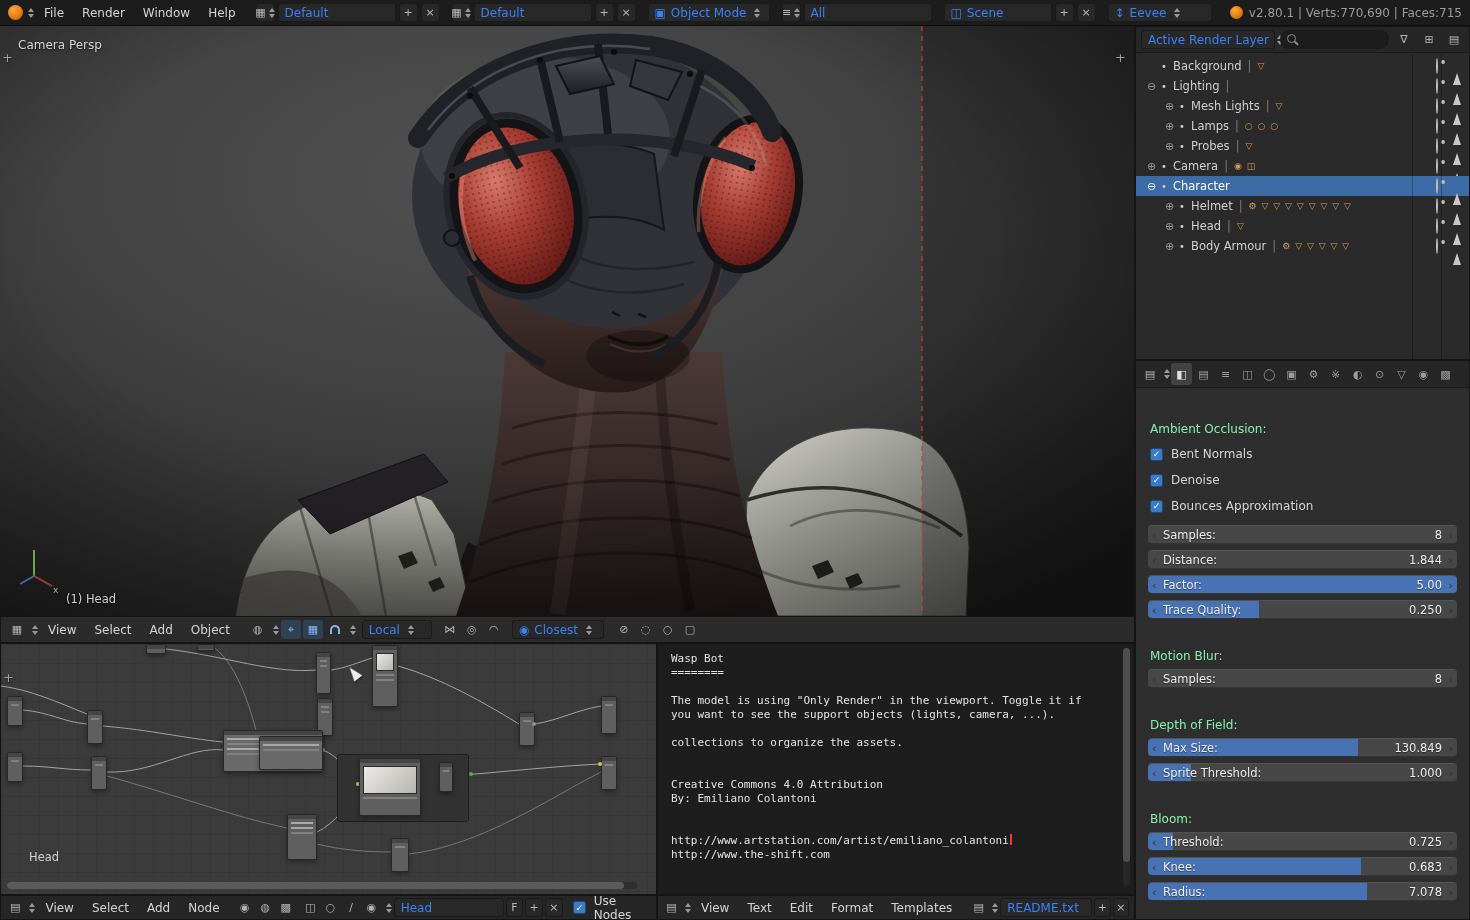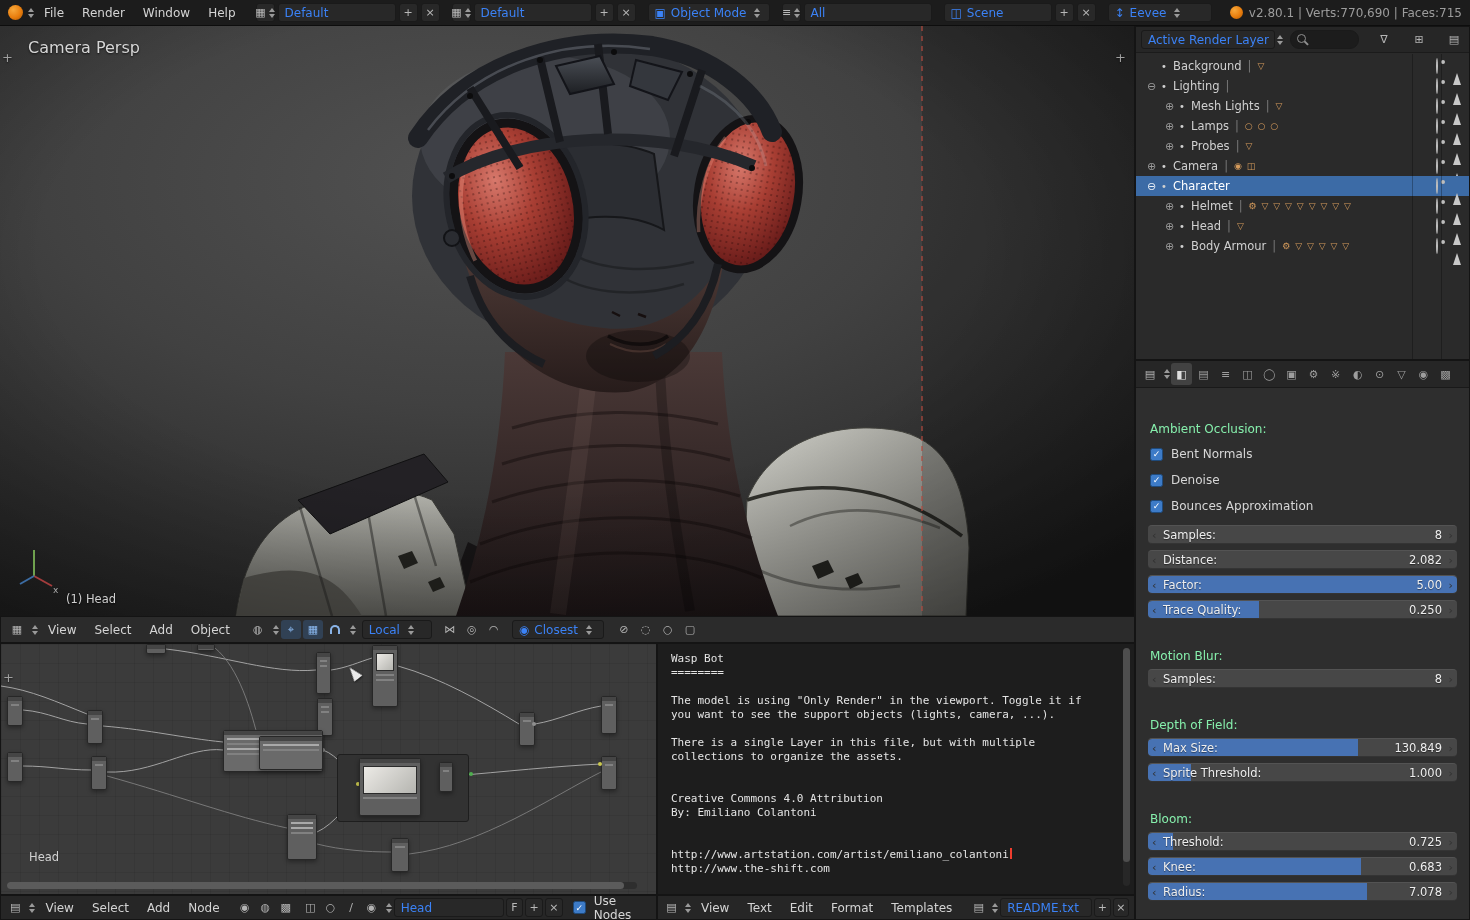--- a/index.html
+++ b/index.html
@@ -30,21 +30,21 @@
 
   
   .topbar{left:0;top:0;width:1470px;height:26px;background:#1c1c1c;border-bottom:1px solid #0d0d0d;display:flex;align-items:center;padding:0 8px;gap:2px}
   .topbar .grp{display:flex;align-items:center;gap:3px;margin-left:10px}
   .stats{color:#9c9c9c;display:flex;align-items:center;gap:6px;margin-left:10px;white-space:nowrap}
   .stats .blogo{width:13px;height:13px}
 
   
   .vp{left:0;top:26px;width:1135px;height:590px;background:#3a3a3a;overflow:hidden;border-right:1px solid #141414}
   .vp svg.art{position:absolute;left:0;top:0}
-  .vp-label{position:absolute;left:28px;top:12px;color:#d6d6d6;font-size:16px;text-shadow:0 1px 2px rgba(0,0,0,.7)}
+  .vp-label{position:absolute;left:18px;top:12px;color:#d6d6d6;font-size:12px;text-shadow:0 1px 2px rgba(0,0,0,.7)}
   .vp-obj{position:absolute;left:66px;bottom:10px;color:#d0d0d0;font-size:11.5px;text-shadow:0 1px 2px rgba(0,0,0,.7)}
   .cplus{position:absolute;color:#9f9f9f;font-size:13px;text-shadow:0 1px 2px rgba(0,0,0,.6)}
   .gizmo{position:absolute;left:8px;bottom:22px}
 
   .vph{left:0;top:616px;width:1135px;height:27px;background:#2b2b2b;border:1px solid #141414;display:flex;align-items:center;padding:0 6px;gap:2px}
 
   
   .ne{left:0;top:643px;width:657px;height:252px;background:#3b3b3b;border:1px solid #141414;overflow:hidden;
       background-image:linear-gradient(rgba(0,0,0,.07) 1px,transparent 1px),linear-gradient(90deg,rgba(0,0,0,.07) 1px,transparent 1px);
       background-size:19px 19px}
@@ -68,21 +68,21 @@
   .te{left:657px;top:643px;width:478px;height:252px;background:#1d1d1d;border:1px solid #141414;overflow:hidden;padding:8px 12px 0 13px;
       font-family:"DejaVu Sans Mono","Liberation Mono",monospace;font-size:11px;line-height:14px;color:#e4e4e4}
   .tline{white-space:pre;height:14px}
   .tcursor{display:inline-block;width:2px;height:11px;background:#ee3d2e;vertical-align:-1px;margin-left:1px}
   .vscroll{position:absolute;right:4px;top:4px;width:7px;height:238px;background:#272727;border-radius:4px}
   .vthumb{width:100%;height:90%;background:#4e4e4e;border-radius:4px}
   .teft{left:657px;top:895px;width:478px;height:25px;background:#262626;border:1px solid #141414;display:flex;align-items:center;padding:0 5px;gap:2px}
 
   
   .outl{left:1135px;top:26px;width:335px;height:334px;background:#2a2a2a;border:1px solid #141414}
-  .ohdr{height:26px;background:#262626;border-bottom:1px solid #1b1b1b;display:flex;align-items:center;padding:0 5px;gap:15px}
+  .ohdr{height:26px;background:#262626;border-bottom:1px solid #1b1b1b;display:flex;align-items:center;padding:0 5px;gap:5px}
   .olist{position:relative;padding-top:3px}
   .orow{height:20px;display:flex;align-items:center;padding-left:9px;gap:3px;font-size:11.5px;color:#d0d0d0;position:relative}
   .orow.ind{padding-left:27px}
   .orow.sel{background:#3c6ba6;color:#fff}
   .oexp{width:13px;color:#999;font-size:11px;text-align:center;flex:none}
   .orow.sel .oexp{color:#e8eef6}
   .odot{width:9px;font-size:10px;color:#cfcfcf;flex:none}
   .osep{color:#777;margin:0 3px}
   .oic{color:#d79c5c;font-size:9px;letter-spacing:1px;white-space:nowrap}
   .rti{position:absolute;right:31px}
@@ -517,21 +517,20 @@
     </span>
   </div>
 
   <div class="region te">
     <div class="tline">Wasp Bot</div>
     <div class="tline">========</div>
     <div class="tline"></div>
     <div class="tline">The model is using "Only Render" in the viewport. Toggle it if</div>
     <div class="tline">you want to see the support objects (lights, camera, ...).</div>
     <div class="tline"></div>
-    <div class="tline">There is a single Layer in this file, but with multiple</div>
     <div class="tline">collections to organize the assets.</div>
     <div class="tline"></div>
     <div class="tline"></div>
     <div class="tline">Creative Commons 4.0 Attribution</div>
     <div class="tline">By: Emiliano Colantoni</div>
     <div class="tline"></div>
     <div class="tline"></div>
     <div class="tline"><span>http://www.artstation.com/artist/emiliano_colantoni</span><span class="tcursor"></span></div>
     <div class="tline">http://www.the-shift.com</div>
     <div class="vscroll">
@@ -715,21 +714,21 @@
       </div>
       <div class="slider">
         <span class="sarr l">‹</span>
         <span class="slab">Samples:</span>
           <span class="sval">8</span>
         <span class="sarr r">›</span>
       </div>
       <div class="slider">
         <span class="sarr l">‹</span>
         <span class="slab">Distance:</span>
-          <span class="sval">2.082</span>
+          <span class="sval">1.844</span>
         <span class="sarr r">›</span>
       </div>
       <div class="slider">
         <div class="sfill" style="width:100%;border-radius:4px"></div>
         <span class="sarr l">‹</span>
         <span class="slab">Factor:</span>
           <span class="sval">5.00</span>
         <span class="sarr r">›</span>
       </div>
       <div class="slider">

